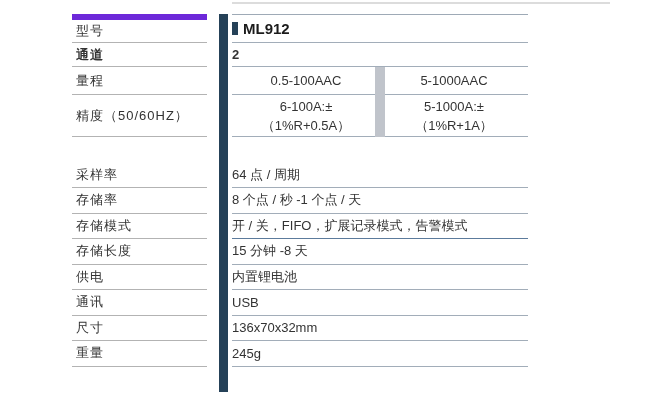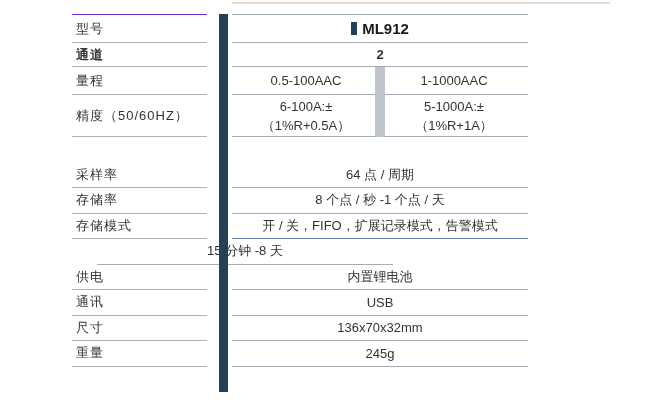--- a/index.html
+++ b/index.html
@@ -15,24 +15,24 @@
   .spec-table { position:absolute; left:72px; top:14px; width:456px; }
   .row { display:flex; }
   .lbl {
     width:135px; box-sizing:border-box; border-bottom:1px solid #b3b3b3;
     display:flex; align-items:center; padding-left:4px; font-size:13px;
     color:#333333; letter-spacing:1px;
   }
   .gap { width:25px; }
   .val {
     width:296px; box-sizing:border-box; border-bottom:1px solid #a2adb9;
-    display:flex; align-items:center; justify-content:center;
+    display:flex; align-items:center; 
     font-size:13px; text-align:center; color:#333333;
   }
-  .row.first .lbl { border-top:1px solid #6d28d9; }
+  .row.first .lbl { border-top:6px solid #6d28d9; }
   .row.first .val { border-top:1px solid #9eaab6; }
   .row.darkline .val { border-bottom-color:#5c7b9c; }
   .h29 { height:29px; } .h24 { height:24px;font-weight:bold; } .h28 { height:28px; }
   .h42 { height:42px; } .h255 { height:25.5px; }
   .navy-bar {
     position:absolute; left:147px; top:0; width:9px; height:378px;
     background:#254158;
   }
   .sub-divider {
     position:absolute; left:303px; top:53px; width:10px; height:70px;
@@ -72,21 +72,21 @@
       <div class="lbl h24">通道</div>
       <div class="gap h24"></div>
       <div class="val h24">2</div>
     </div>
 
     <div class="row">
       <div class="lbl h28">量程</div>
       <div class="gap h28"></div>
       <div class="val h28 split-wrap">
         <span class="cell">0.5-100AAC</span>
-        <span class="cell">1-1000AAC</span>
+        <span class="cell">5-1000AAC</span>
       </div>
     </div>
 
     <div class="row">
       <div class="lbl h42">精度（50/60HZ）</div>
       <div class="gap h42"></div>
       <div class="val h42 split-wrap">
         <span class="cell">6-100A:±
 （1%R+0.5A）</span>
         <span class="cell">5-1000A:±
@@ -110,20 +110,21 @@
       <div class="val h255">8 个点 / 秒 -1 个点 / 天</div>
     </div>
 
     <div class="row darkline">
       <div class="lbl h255">存储模式</div>
       <div class="gap h255"></div>
       <div class="val h255">开 / 关，FIFO，扩展记录模式，告警模式</div>
     </div>
 
     <div class="row">
+      <div class="lbl h255">存储长度</div>
       <div class="gap h255"></div>
       <div class="val h255">15 分钟 -8 天</div>
     </div>
 
     <div class="row">
       <div class="lbl h255">供电</div>
       <div class="gap h255"></div>
       <div class="val h255">内置锂电池</div>
     </div>
 

